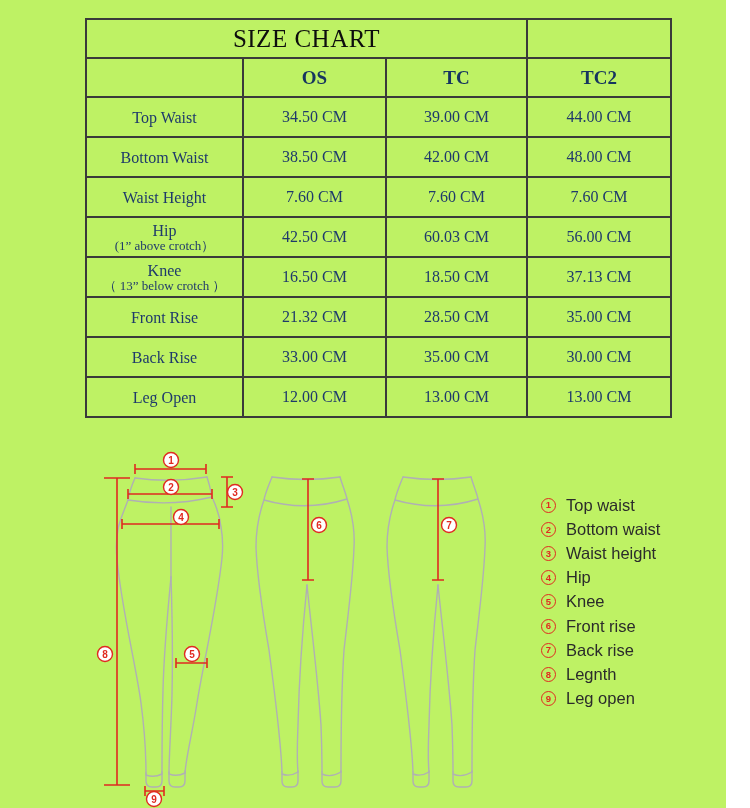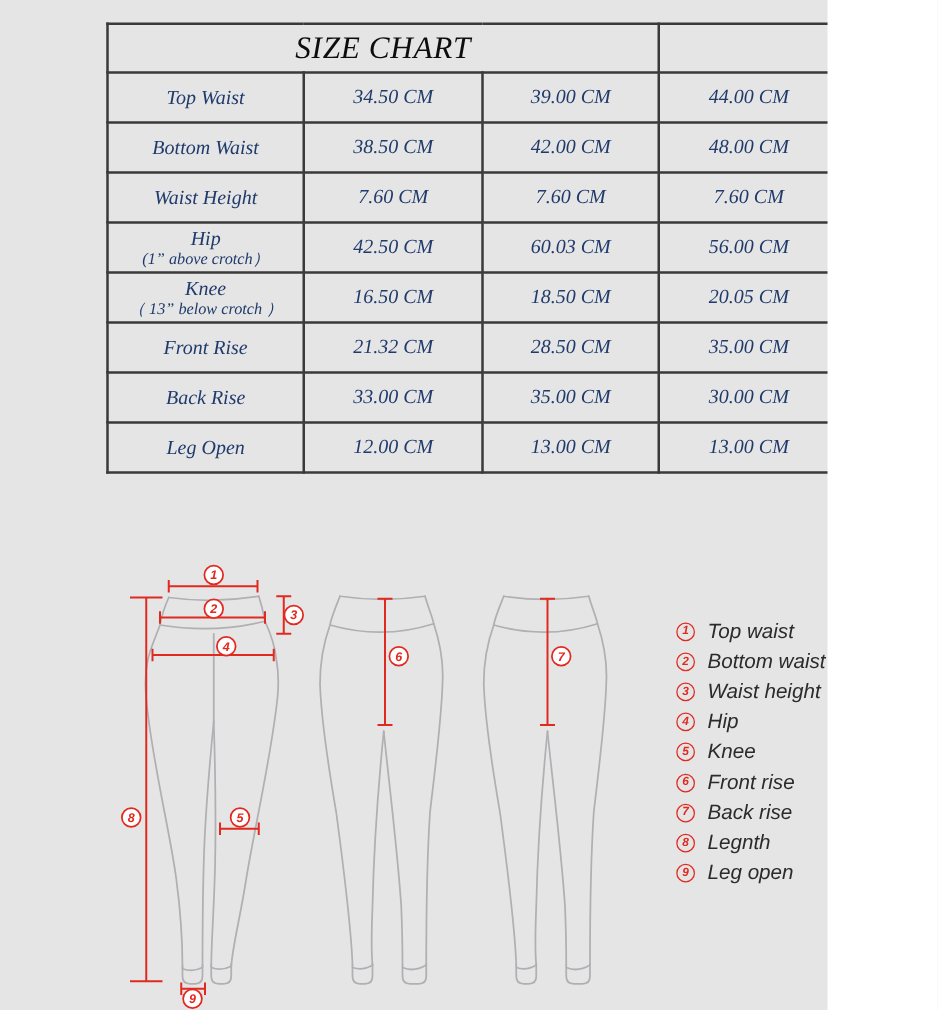--- a/index.html
+++ b/index.html
@@ -1,18 +1,18 @@
 <!DOCTYPE html>
 <html><head>
 <meta charset="utf-8">
 <style>
   html,body { margin:0; padding:0; background:#ffffff; }
   .screen {
-    position:relative; width:662px; height:808px; background:#e5e5e5;
-    overflow:hidden; font-family:"Liberation Serif", serif;font-style:italic;
+    position:relative; width:726px; height:808px; background:#bef264;
+    overflow:hidden; font-family:"Liberation Serif", serif;
   }
 
   
   table.size-chart {
     position:absolute; left:85px; top:18px; width:585px;
     border-collapse:collapse; table-layout:fixed;
     font-family:"Liberation Serif", serif;
   }
   table.size-chart td {
     border:2px solid #3a3a3a; text-align:center; vertical-align:middle;
@@ -56,20 +56,26 @@
       <col style="width:157px">
         <col style="width:143px">
         <col style="width:141px">
         <col style="width:144px">
     </colgroup>
     <tbody>
       <tr>
         <td class="title-cell" colspan="3">SIZE CHART</td>
         <td></td>
       </tr>
+      <tr class="head-row">
+        <td></td>
+        <td>OS</td>
+        <td>TC</td>
+        <td>TC2</td>
+      </tr>
 
       <tr class="data-row">
         <td>
             <div class="row-label">Top Waist</div>
           </td>
         <td>34.50 CM</td>
         <td>39.00 CM</td>
         <td>44.00 CM</td>
       </tr>
       <tr class="data-row">
@@ -97,21 +103,21 @@
         <td>60.03 CM</td>
         <td>56.00 CM</td>
       </tr>
       <tr class="data-row">
         <td>
           <div class="row-label">Knee</div>
           <div class="row-sub">（ 13” below crotch ）</div>
         </td>
         <td>16.50 CM</td>
         <td>18.50 CM</td>
-        <td>20.05 CM</td>
+        <td>37.13 CM</td>
       </tr>
       <tr class="data-row">
         <td>
             <div class="row-label">Front Rise</div>
           </td>
         <td>21.32 CM</td>
         <td>28.50 CM</td>
         <td>35.00 CM</td>
       </tr>
       <tr class="data-row">

